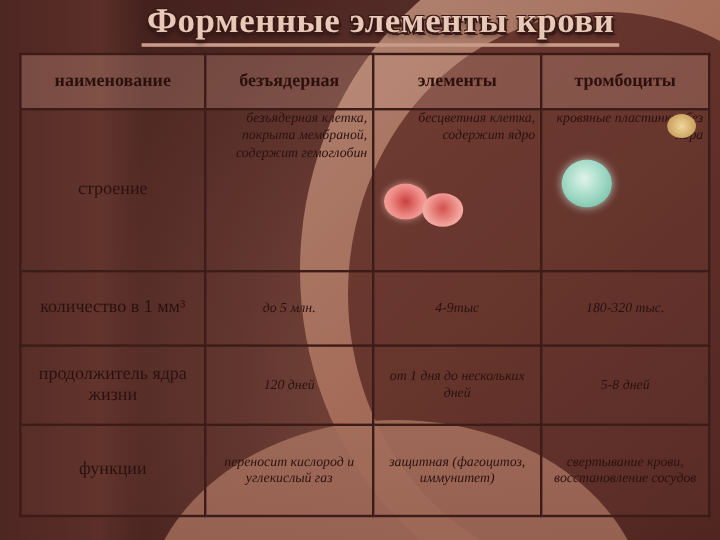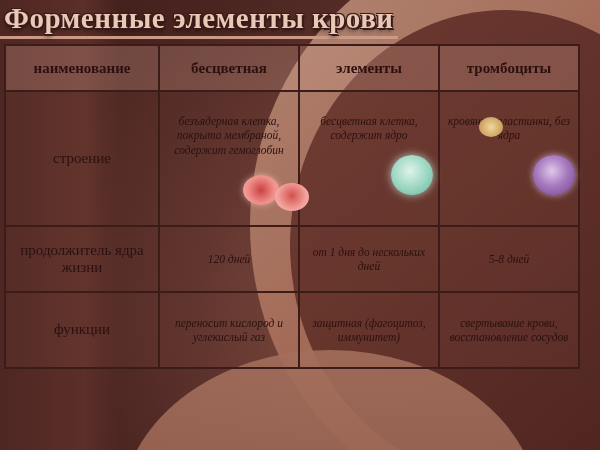--- a/index.html
+++ b/index.html
@@ -59,21 +59,21 @@
     height: 450px;
     background: linear-gradient(90deg, #4e2622 0%, #5c2f29 70%, rgba(92,47,41,0) 100%);
   }
 
   
   .title {
     position: absolute;
     top: 2px;
     left: 0;
     width: 516px;
-    text-align: left;
+    text-align: right;
     font-family: "Liberation Serif", serif;
     font-weight: bold;
     font-size: 29px;
     letter-spacing: 0.5px;
     color: #e8c9b8;
     text-shadow:
        2px 2px 0 #3a1a16,
       -1px -1px 0 #3a1a16,
        1px -1px 0 #3a1a16,
       -1px  1px 0 #3a1a16,
@@ -82,21 +82,21 @@
   }
   .title .under {
     display: inline-block;
     border-bottom: 3px solid #c99a86;
     padding: 0 4px 1px 4px;
   }
 
   
   .table-wrap {
     position: absolute;
-    left: 4px;
+    left: 16px;
     top: 44px;
     width: 576px;
     height: 301px;
     z-index: 5;
   }
   table.blood {
     width: 100%;
     height: 100%;
     border-collapse: collapse;
     table-layout: fixed;
@@ -129,21 +129,22 @@
   }
   td.cell {
     font-family: "Liberation Serif", serif;
     font-style: italic;
     font-size: 11.5px;
     line-height: 1.25;
     color: #2a1110;
   }
   td.cell.struct {
     vertical-align: top;
-    padding-top: 22px;
+    padding-top: 0;
+    text-align: right;
   }
   .cell-text {
     display: block;
   }
 
   
   .micro {
     margin: 4px auto 0 auto;
     border-radius: 3px;
     position: relative;
@@ -220,41 +221,47 @@
 
   <div class="title">
     <span class="under">Форменные элементы крови</span>
   </div>
 
   <div class="table-wrap">
     <table class="blood">
       <tbody>
           <tr class="head-row">
         <td class="col-head">наименование</td>
-        <td>бесцветная</td>
+        <td>безъядерная</td>
         <td>элементы</td>
         <td>тромбоциты</td>
       </tr>
 
       <tr style="height:135px;">
         <td class="rowlabel">строение</td>
         <td class="cell struct">
           <span class="cell-text">безъядерная клетка, покрыта мембраной, содержит гемоглобин</span>
           <span class="micro micro-ery"></span>
         </td>
         <td class="cell struct">
           <span class="cell-text">бесцветная клетка, содержит ядро</span>
           <span class="micro micro-leu"></span>
         </td>
         <td class="cell struct">
           <span class="cell-text">кровяные пластинки, без ядра</span>
           <span class="micro micro-tro"></span>
         </td>
       </tr>
 
+      <tr style="height:62px;">
+        <td class="rowlabel">количество в 1 мм³</td>
+        <td class="cell">до 5 млн.</td>
+        <td class="cell">4-9тыс</td>
+        <td class="cell">180-320 тыс.</td>
+      </tr>
 
       <tr style="height:66px;">
         <td class="rowlabel">продолжитель ядра жизни</td>
         <td class="cell">120 дней</td>
         <td class="cell">от 1 дня до нескольких дней</td>
         <td class="cell">5-8 дней</td>
       </tr>
 
       <tr style="height:76px;">
         <td class="rowlabel">функции</td>

